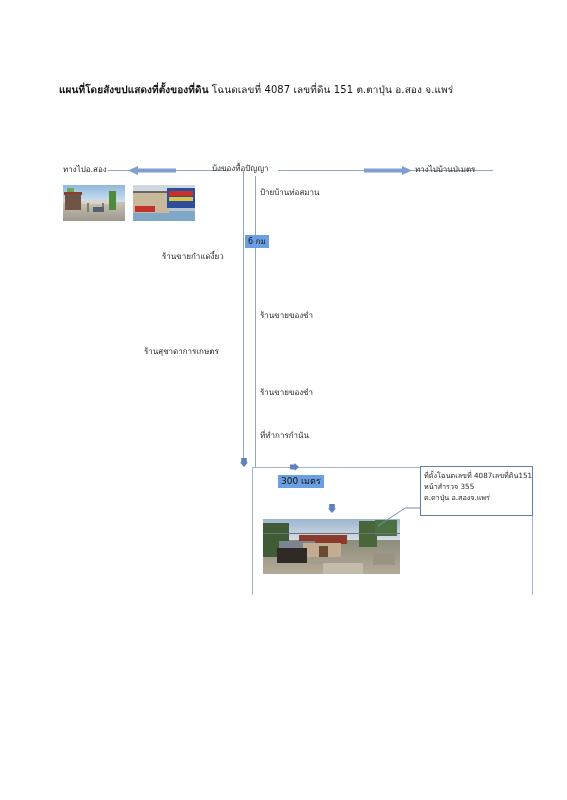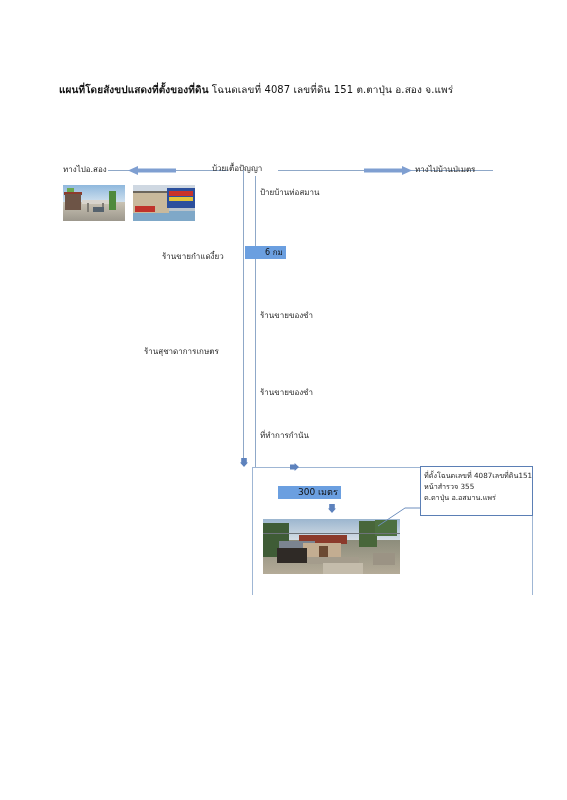--- a/index.html
+++ b/index.html
@@ -44,22 +44,21 @@
     position: absolute;
     font-size: 8px;
     line-height: 11px;
     color: #242424;
     white-space: nowrap;
     text-align: right;
   }
   .lbl.hl {
     background: #6b9fe0;
     color: #101010;
-    padding: 1px 3px 1px 20px;
-    margin-top: 11px;
+    padding: 1px 3px 1px 3px;
   }
 
   
   .hline {
     position: absolute;
     height: 0;
     border-top: 1px solid #8fa8c8;
   }
   .vline {
     position: absolute;
@@ -181,21 +180,21 @@
   </div>
 
   <div class="arrow-h" style="left:364px; top:166px; width:48px; height:9px;">
     <svg width="48" height="9" viewBox="0 0 48 9">
       <path d="M48 4.5 L38 0 L38 2.6 L0 2.6 L0 6.4 L38 6.4 L38 9 Z" fill="#7f9fd1"></path>
     </svg>
   </div>
 
   <div class="lbl" style="left:63px; top:164px;">ทางไปอ.สอง</div>
   <div class="lbl" style="left:415px; top:164px;">ทางไปบ้านป่เมตร</div>
-  <div class="lbl" style="left:212px; top:163px;">บ้วยเตื้อปัญญา</div>
+  <div class="lbl" style="left:212px; top:163px;">บ้งของทื้อปัญญา</div>
 
   <div class="photo p1">
     <div class="sky"></div>
       <div class="ground"></div>
     <div class="shape green2"></div>
     <div class="shape roofL"></div>
       <div class="shape bldgL"></div>
     <div class="shape canopy"></div>
       <div class="shape post1"></div>
       <div class="shape post2"></div>
@@ -269,16 +268,16 @@
 
   <div class="leader">
     <svg width="46" height="22" viewBox="0 0 46 22">
       <path d="M0 21 L27 3 L46 3" stroke="#6f8fbe" stroke-width="1" fill="none"></path>
     </svg>
   </div>
 
   <div class="infobox">
     <div class="ib-line">ที่ตั้งโฉนดเลขที่ 4087เลขที่ดิน151</div>
     <div class="ib-line">หน้าสำรวจ 355</div>
-    <div class="ib-line">ต.ตาปุ่น อ.อสมาน.แพร่</div>
+    <div class="ib-line">ต.ตาปุ่น อ.สองจ.แพร่</div>
   </div>
 
 </div>
 
 </body></html>

